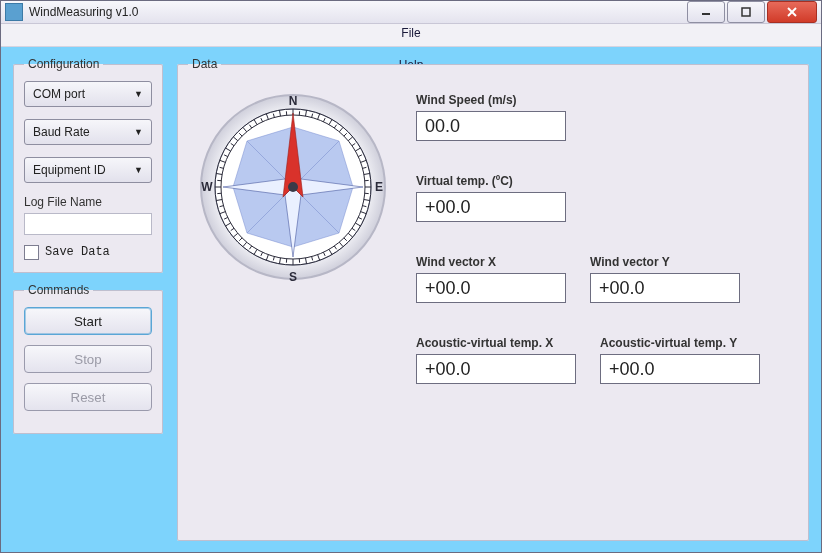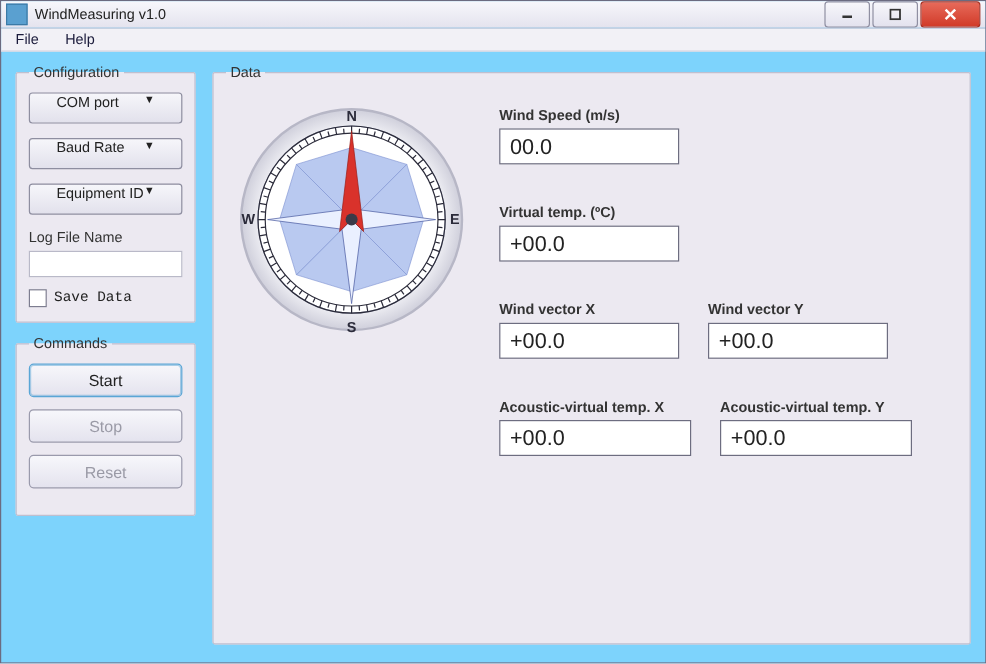--- a/index.html
+++ b/index.html
@@ -55,20 +55,21 @@
     width: 48px;
   }
   .menubar {
     height: 22px;
     background: #f2f1f6;
     border-bottom: 1px solid #d6d4e0;
     display: flex;
     align-items: center;
     padding: 0 8px;
     gap: 14px;
+    flex-direction: column;
   }
   .menuitem {
     color: #1a1a3a;
     cursor: pointer;
     padding: 2px 4px;
   }
   .content {
     flex: 1;
     display: flex;
     padding: 10px 12px 12px 12px;
@@ -90,21 +91,22 @@
     display: flex;
     flex-direction: column;
   }
   .dropdown {
     width: 100%;
     height: 26px;
     background: linear-gradient(#f6f6fa, #e2e1ec);
     border: 1px solid #8e8ea0;
     border-radius: 3px;
     display: flex;
-    padding: 0 22px;
+    align-items: center;
+    padding: 0 8px;
     box-sizing: border-box;
     justify-content: space-between;
     cursor: pointer;
     margin-bottom: 12px;
   }
   .dropdown .caret {
     font-size: 9px;
     color: #222;
   }
   .lbl {

